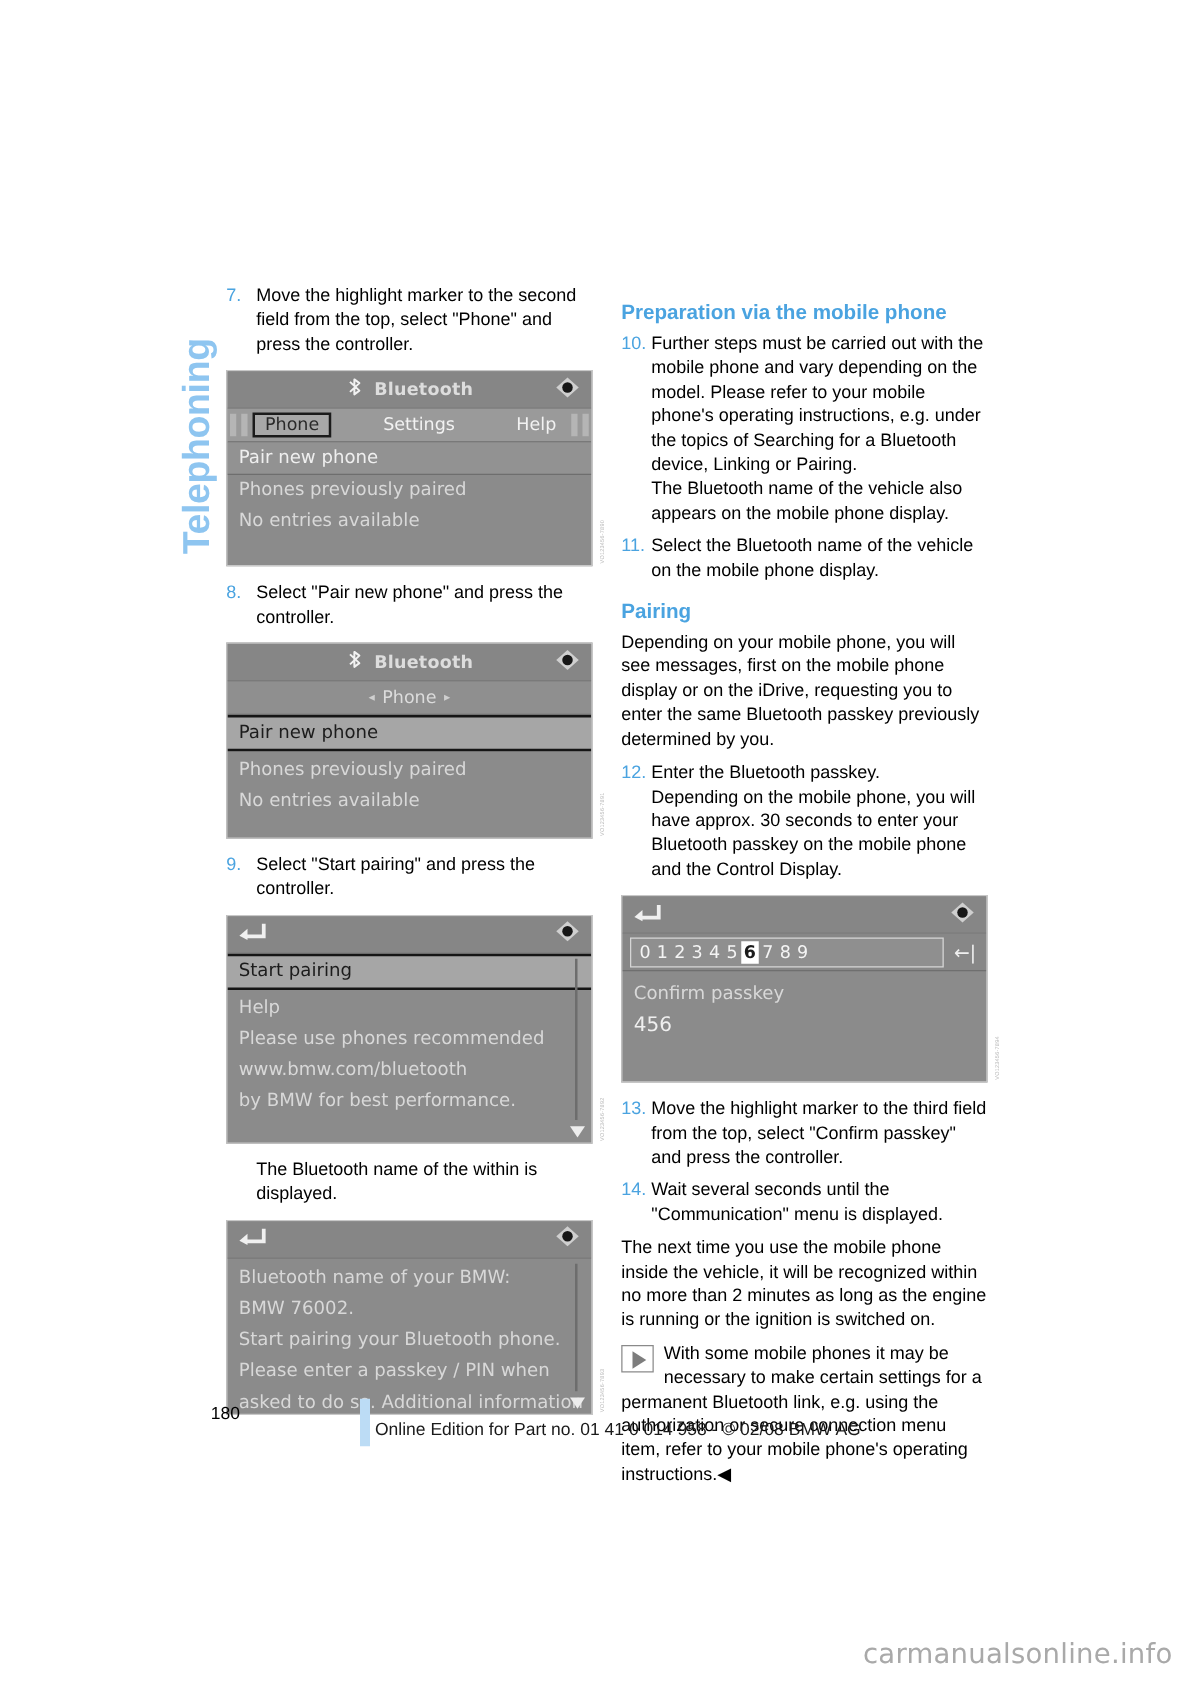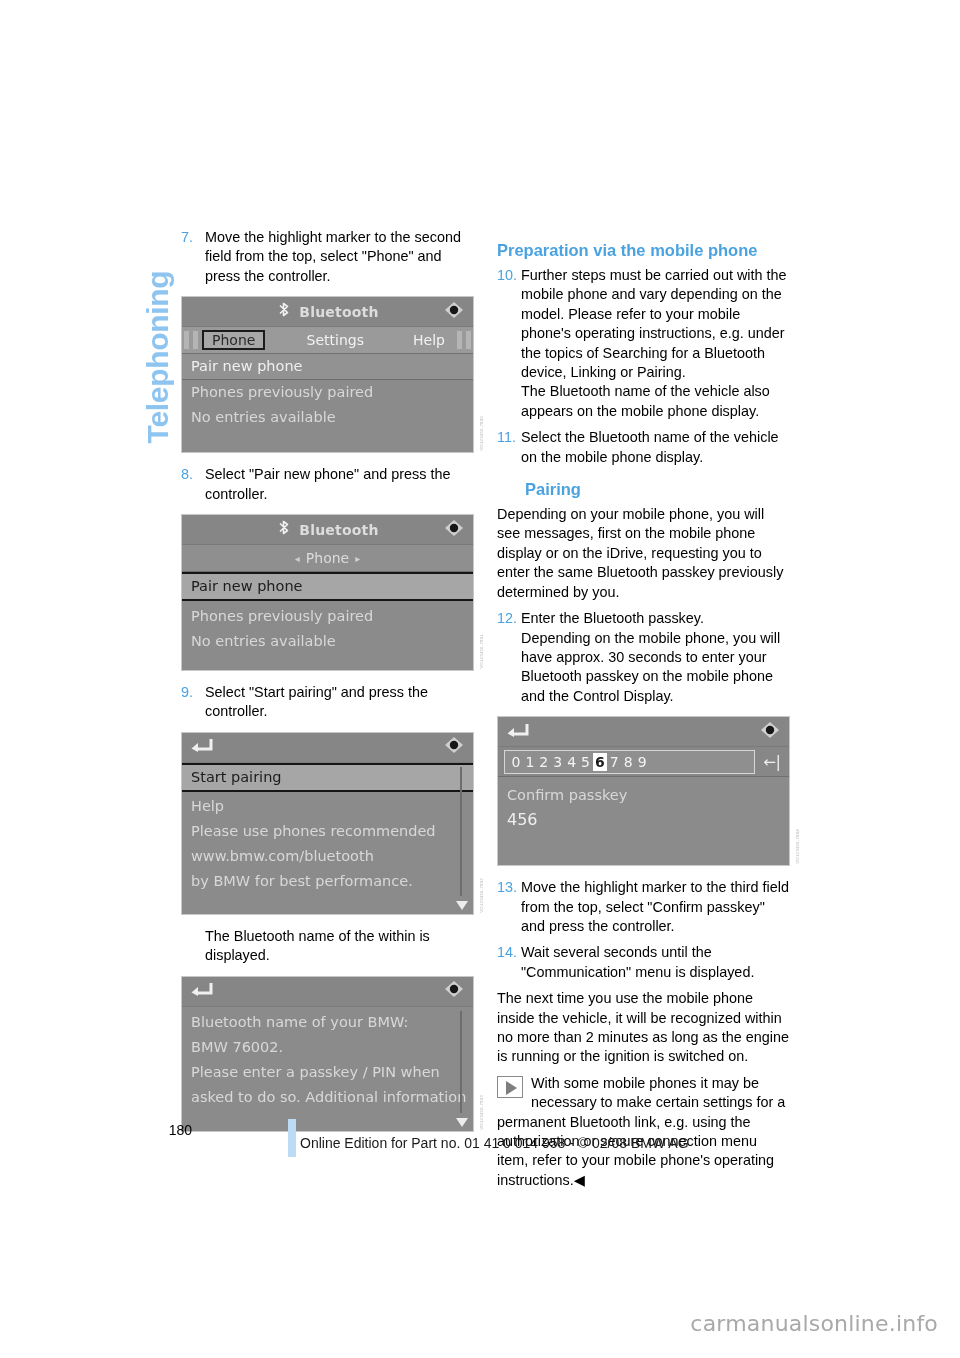--- a/index.html
+++ b/index.html
@@ -480,20 +480,21 @@
           <span class="ctrl-ico">
             <svg width="22" height="20" viewBox="0 0 22 20">
               <polygon points="11,2 20,10 11,18 2,10" fill="#cfcfcf"></polygon>
               <circle cx="11" cy="10" r="4.2" fill="#171717"></circle>
             </svg>
           </span>
         </div>
         <div class="body-area" style="height:124px; padding-top:3px;">
           <div class="row dim">Bluetooth name of your BMW:</div>
           <div class="row dim">BMW 76002.</div>
+          <div class="row dim">Start pairing your Bluetooth phone.</div>
           <div class="row dim">Please enter a passkey / PIN when</div>
           <div class="row dim">asked to do so. Additional information</div>
 
           <div class="scrollbar">
             <div class="track"></div>
             <div class="down"></div>
           </div>
         </div>
       </div>
       <div class="imgcode">VO123456-7893</div>
@@ -511,21 +512,21 @@
         <div>Further steps must be carried out with the mobile phone and vary depending on the model. Please refer to your mobile phone's operating instructions, e.g. under the topics of Searching for a Bluetooth device, Linking or Pairing.</div>
         <div>The Bluetooth name of the vehicle also appears on the mobile phone display.</div>
       </div>
     </div>
 
     <div class="step">
       <div class="num">11.</div>
       <div class="body">Select the Bluetooth name of the vehicle on the mobile phone display.</div>
     </div>
 
-    <h2 class="section-head" style="margin-top:12px;margin-left:28px;">Pairing</h2>
+    <h2 class="section-head" style="margin-top:12px;">Pairing</h2>
 
     <div class="plain-para">Depending on your mobile phone, you will see messages, first on the mobile phone display or on the iDrive, requesting you to enter the same Bluetooth passkey previously determined by you.</div>
 
     <div class="step">
       <div class="num">12.</div>
       <div class="body">
         <div>Enter the Bluetooth passkey.</div>
         <div>Depending on the mobile phone, you will have approx. 30 seconds to enter your Bluetooth passkey on the mobile phone and the Control Display.</div>
       </div>
     </div>

